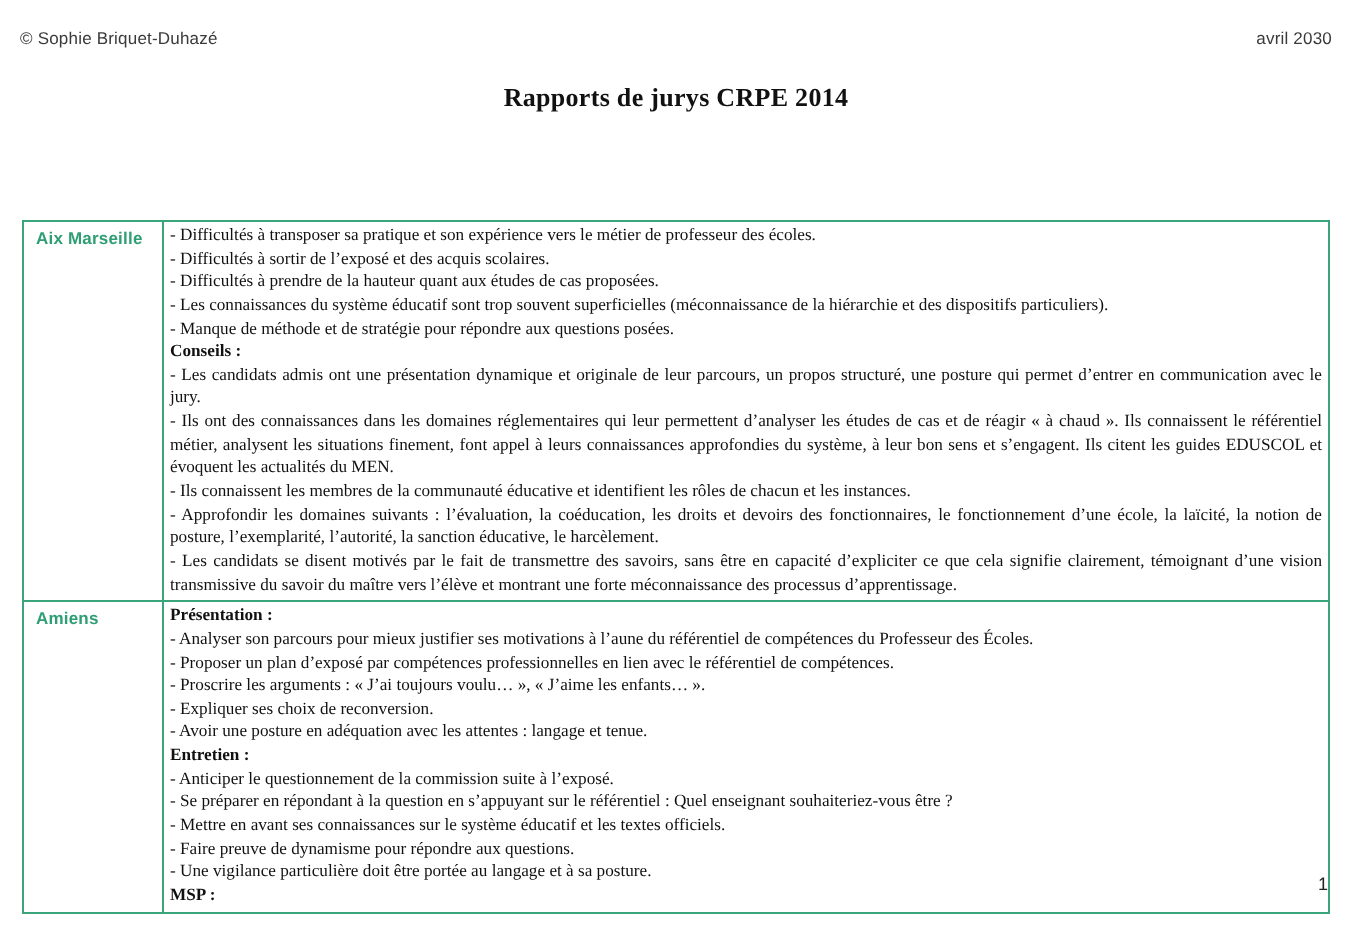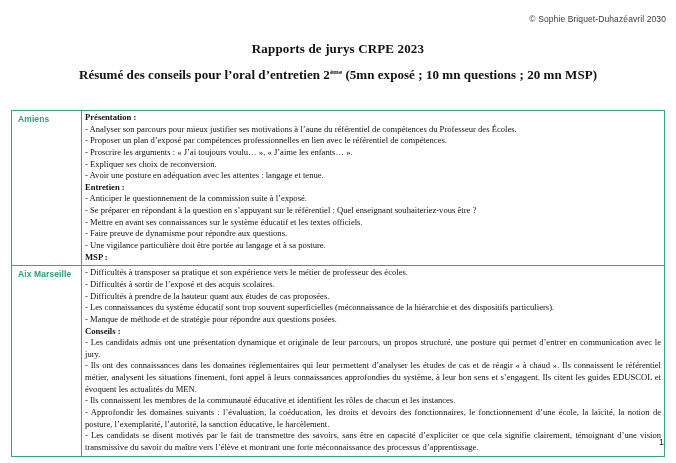--- a/index.html
+++ b/index.html
@@ -25,21 +25,21 @@
   }
 
   
   .running-head {
     position: absolute;
     top: 14px;
     left: 10px;
     right: 10px;
     height: 14px;
     display: flex;
-    justify-content: flex-end;
+    justify-content: space-between;
     align-items: baseline;
     font-family: "Liberation Sans", "DejaVu Sans", sans-serif;
     font-size: 8.5px;
     color: #3a3a3a;
     letter-spacing: 0.1px;
   }
   .running-head .author { white-space: nowrap; }
   .running-head .date { white-space: nowrap; }
 
   
@@ -127,58 +127,57 @@
 <body>
 
 <div class="page">
 
   <div class="running-head">
     <span class="author">© Sophie Briquet-Duhazé</span>
     <span class="date">avril 2030</span>
   </div>
 
   <div class="titles">
-    <h1 class="doc-title">Rapports de jurys CRPE 2023</h1>
-    <h2 class="doc-subtitle"><span>Résumé des conseils pour l’oral d’entretien 2</span><sup>ème</sup><span> (5mn exposé ; 10 mn questions ; 20 mn MSP)</span></h2>
+    <h1 class="doc-title">Rapports de jurys CRPE 2014</h1>
   </div>
 
   <table class="jury-table">
     <tbody>
+        <tr>
+          <td class="col-academy" style="border-color: rgb(58, 165, 122); color: rgb(47, 158, 116);">Aix Marseille</td>
+          <td class="col-content" style="border-color: rgb(58, 165, 122);">
+            <p class="bullet">- Difficultés à transposer sa pratique et son expérience vers le métier de professeur des écoles.</p>
+            <p class="bullet">- Difficultés à sortir de l’exposé et des acquis scolaires.</p>
+            <p class="bullet">- Difficultés à prendre de la hauteur quant aux études de cas proposées.</p>
+            <p class="bullet">- Les connaissances du système éducatif sont trop souvent superficielles (méconnaissance de la hiérarchie et des dispositifs particuliers).</p>
+            <p class="bullet">- Manque de méthode et de stratégie pour répondre aux questions posées.</p>
+            <p class="heading">Conseils :</p>
+            <p class="bullet">- Les candidats admis ont une présentation dynamique et originale de leur parcours, un propos structuré, une posture qui permet d’entrer en communication avec le jury.</p>
+            <p class="bullet">- Ils ont des connaissances dans les domaines réglementaires qui leur permettent d’analyser les études de cas et de réagir « à chaud ». Ils connaissent le référentiel métier, analysent les situations finement, font appel à leurs connaissances approfondies du système, à leur bon sens et s’engagent. Ils citent les guides EDUSCOL et évoquent les actualités du MEN.</p>
+            <p class="bullet">- Ils connaissent les membres de la communauté éducative et identifient les rôles de chacun et les instances.</p>
+            <p class="bullet">- Approfondir les domaines suivants : l’évaluation, la coéducation, les droits et devoirs des fonctionnaires, le fonctionnement d’une école, la laïcité, la notion de posture, l’exemplarité, l’autorité, la sanction éducative, le harcèlement.</p>
+            <p class="bullet">- Les candidats se disent motivés par le fait de transmettre des savoirs, sans être en capacité d’expliciter ce que cela signifie clairement, témoignant d’une vision transmissive du savoir du maître vers l’élève et montrant une forte méconnaissance des processus d’apprentissage.</p>
+          </td>
+        </tr>
         <tr>
           <td class="col-academy" style="border-color: rgb(58, 165, 122); color: rgb(47, 158, 116);">Amiens</td>
           <td class="col-content" style="border-color: rgb(58, 165, 122);">
             <p class="heading">Présentation :</p>
             <p class="bullet">- Analyser son parcours pour mieux justifier ses motivations à l’aune du référentiel de compétences du Professeur des Écoles.</p>
             <p class="bullet">- Proposer un plan d’exposé par compétences professionnelles en lien avec le référentiel de compétences.</p>
             <p class="bullet">- Proscrire les arguments : « J’ai toujours voulu… », « J’aime les enfants… ».</p>
             <p class="bullet">- Expliquer ses choix de reconversion.</p>
             <p class="bullet">- Avoir une posture en adéquation avec les attentes : langage et tenue.</p>
             <p class="heading">Entretien :</p>
             <p class="bullet">- Anticiper le questionnement de la commission suite à l’exposé.</p>
             <p class="bullet">- Se préparer en répondant à la question en s’appuyant sur le référentiel : Quel enseignant souhaiteriez-vous être ?</p>
             <p class="bullet">- Mettre en avant ses connaissances sur le système éducatif et les textes officiels.</p>
             <p class="bullet">- Faire preuve de dynamisme pour répondre aux questions.</p>
             <p class="bullet">- Une vigilance particulière doit être portée au langage et à sa posture.</p>
             <p class="heading">MSP :</p>
           </td>
         </tr>
-        <tr>
-          <td class="col-academy" style="border-color: rgb(58, 165, 122); color: rgb(47, 158, 116);">Aix Marseille</td>
-          <td class="col-content" style="border-color: rgb(58, 165, 122);">
-            <p class="bullet">- Difficultés à transposer sa pratique et son expérience vers le métier de professeur des écoles.</p>
-            <p class="bullet">- Difficultés à sortir de l’exposé et des acquis scolaires.</p>
-            <p class="bullet">- Difficultés à prendre de la hauteur quant aux études de cas proposées.</p>
-            <p class="bullet">- Les connaissances du système éducatif sont trop souvent superficielles (méconnaissance de la hiérarchie et des dispositifs particuliers).</p>
-            <p class="bullet">- Manque de méthode et de stratégie pour répondre aux questions posées.</p>
-            <p class="heading">Conseils :</p>
-            <p class="bullet">- Les candidats admis ont une présentation dynamique et originale de leur parcours, un propos structuré, une posture qui permet d’entrer en communication avec le jury.</p>
-            <p class="bullet">- Ils ont des connaissances dans les domaines réglementaires qui leur permettent d’analyser les études de cas et de réagir « à chaud ». Ils connaissent le référentiel métier, analysent les situations finement, font appel à leurs connaissances approfondies du système, à leur bon sens et s’engagent. Ils citent les guides EDUSCOL et évoquent les actualités du MEN.</p>
-            <p class="bullet">- Ils connaissent les membres de la communauté éducative et identifient les rôles de chacun et les instances.</p>
-            <p class="bullet">- Approfondir les domaines suivants : l’évaluation, la coéducation, les droits et devoirs des fonctionnaires, le fonctionnement d’une école, la laïcité, la notion de posture, l’exemplarité, l’autorité, la sanction éducative, le harcèlement.</p>
-            <p class="bullet">- Les candidats se disent motivés par le fait de transmettre des savoirs, sans être en capacité d’expliciter ce que cela signifie clairement, témoignant d’une vision transmissive du savoir du maître vers l’élève et montrant une forte méconnaissance des processus d’apprentissage.</p>
-          </td>
-        </tr>
       </tbody>
   </table>
 
   <div class="page-number">1</div>
 
 </div>
 
 </body></html>

